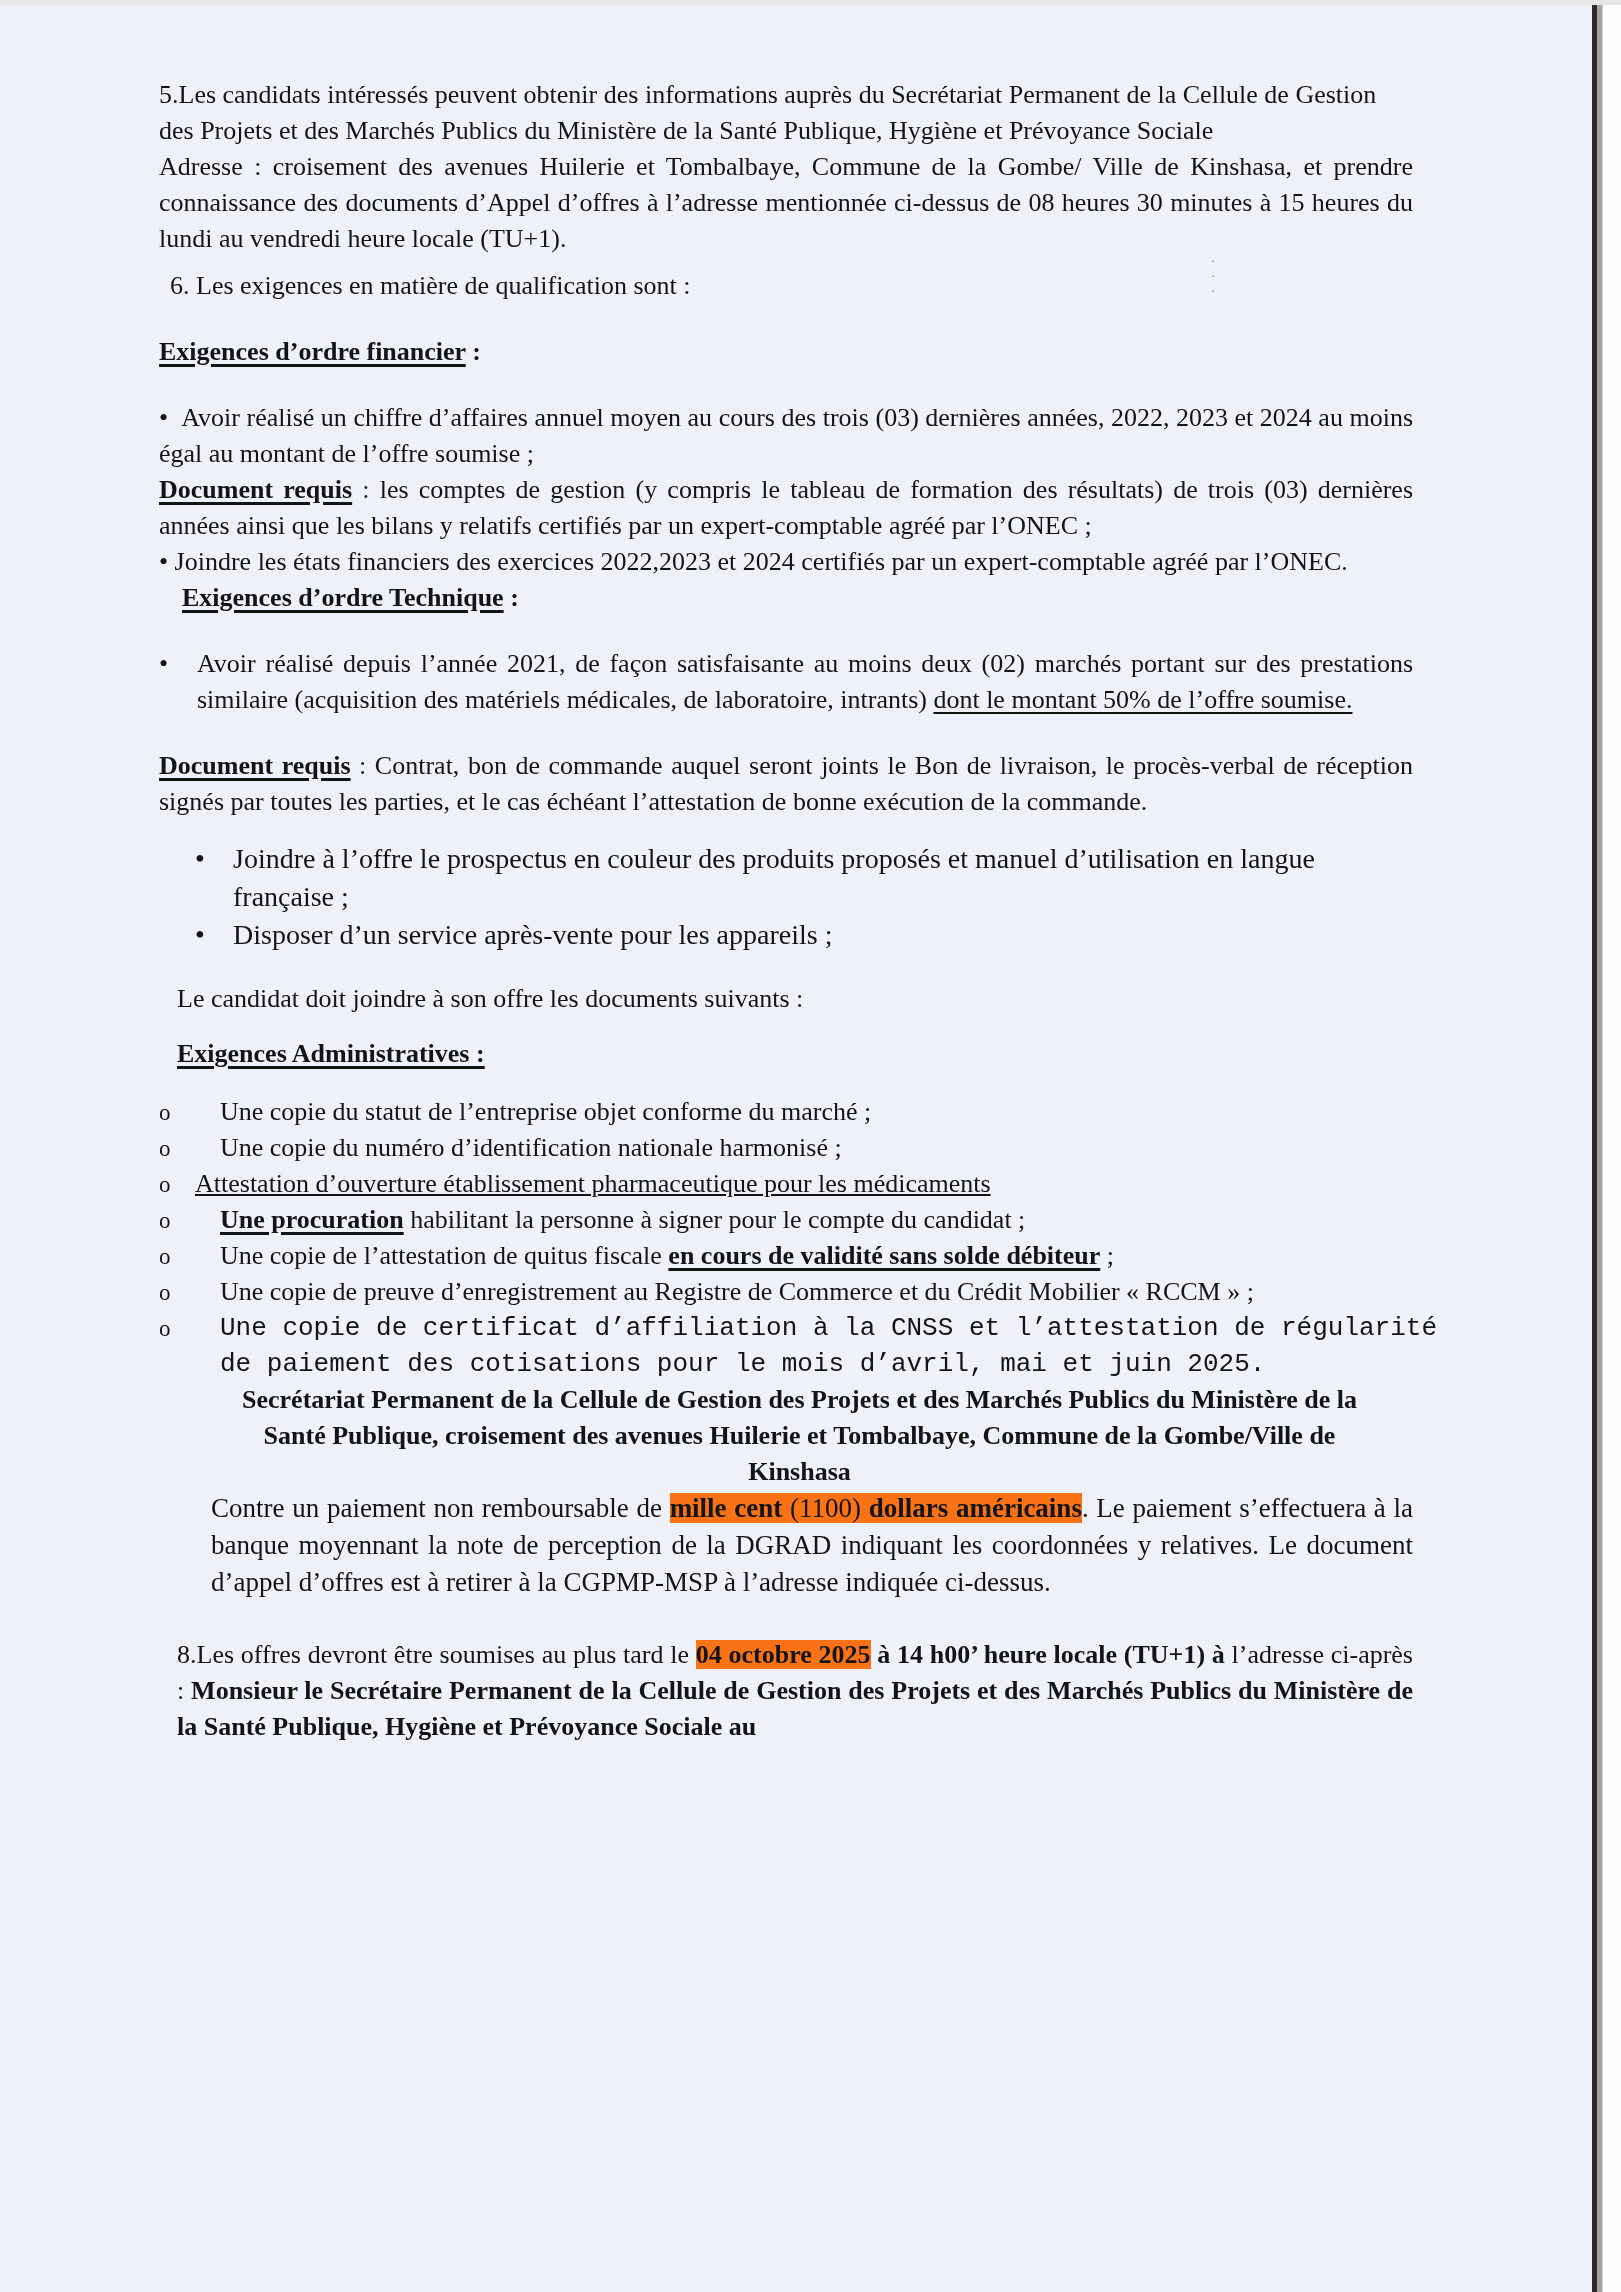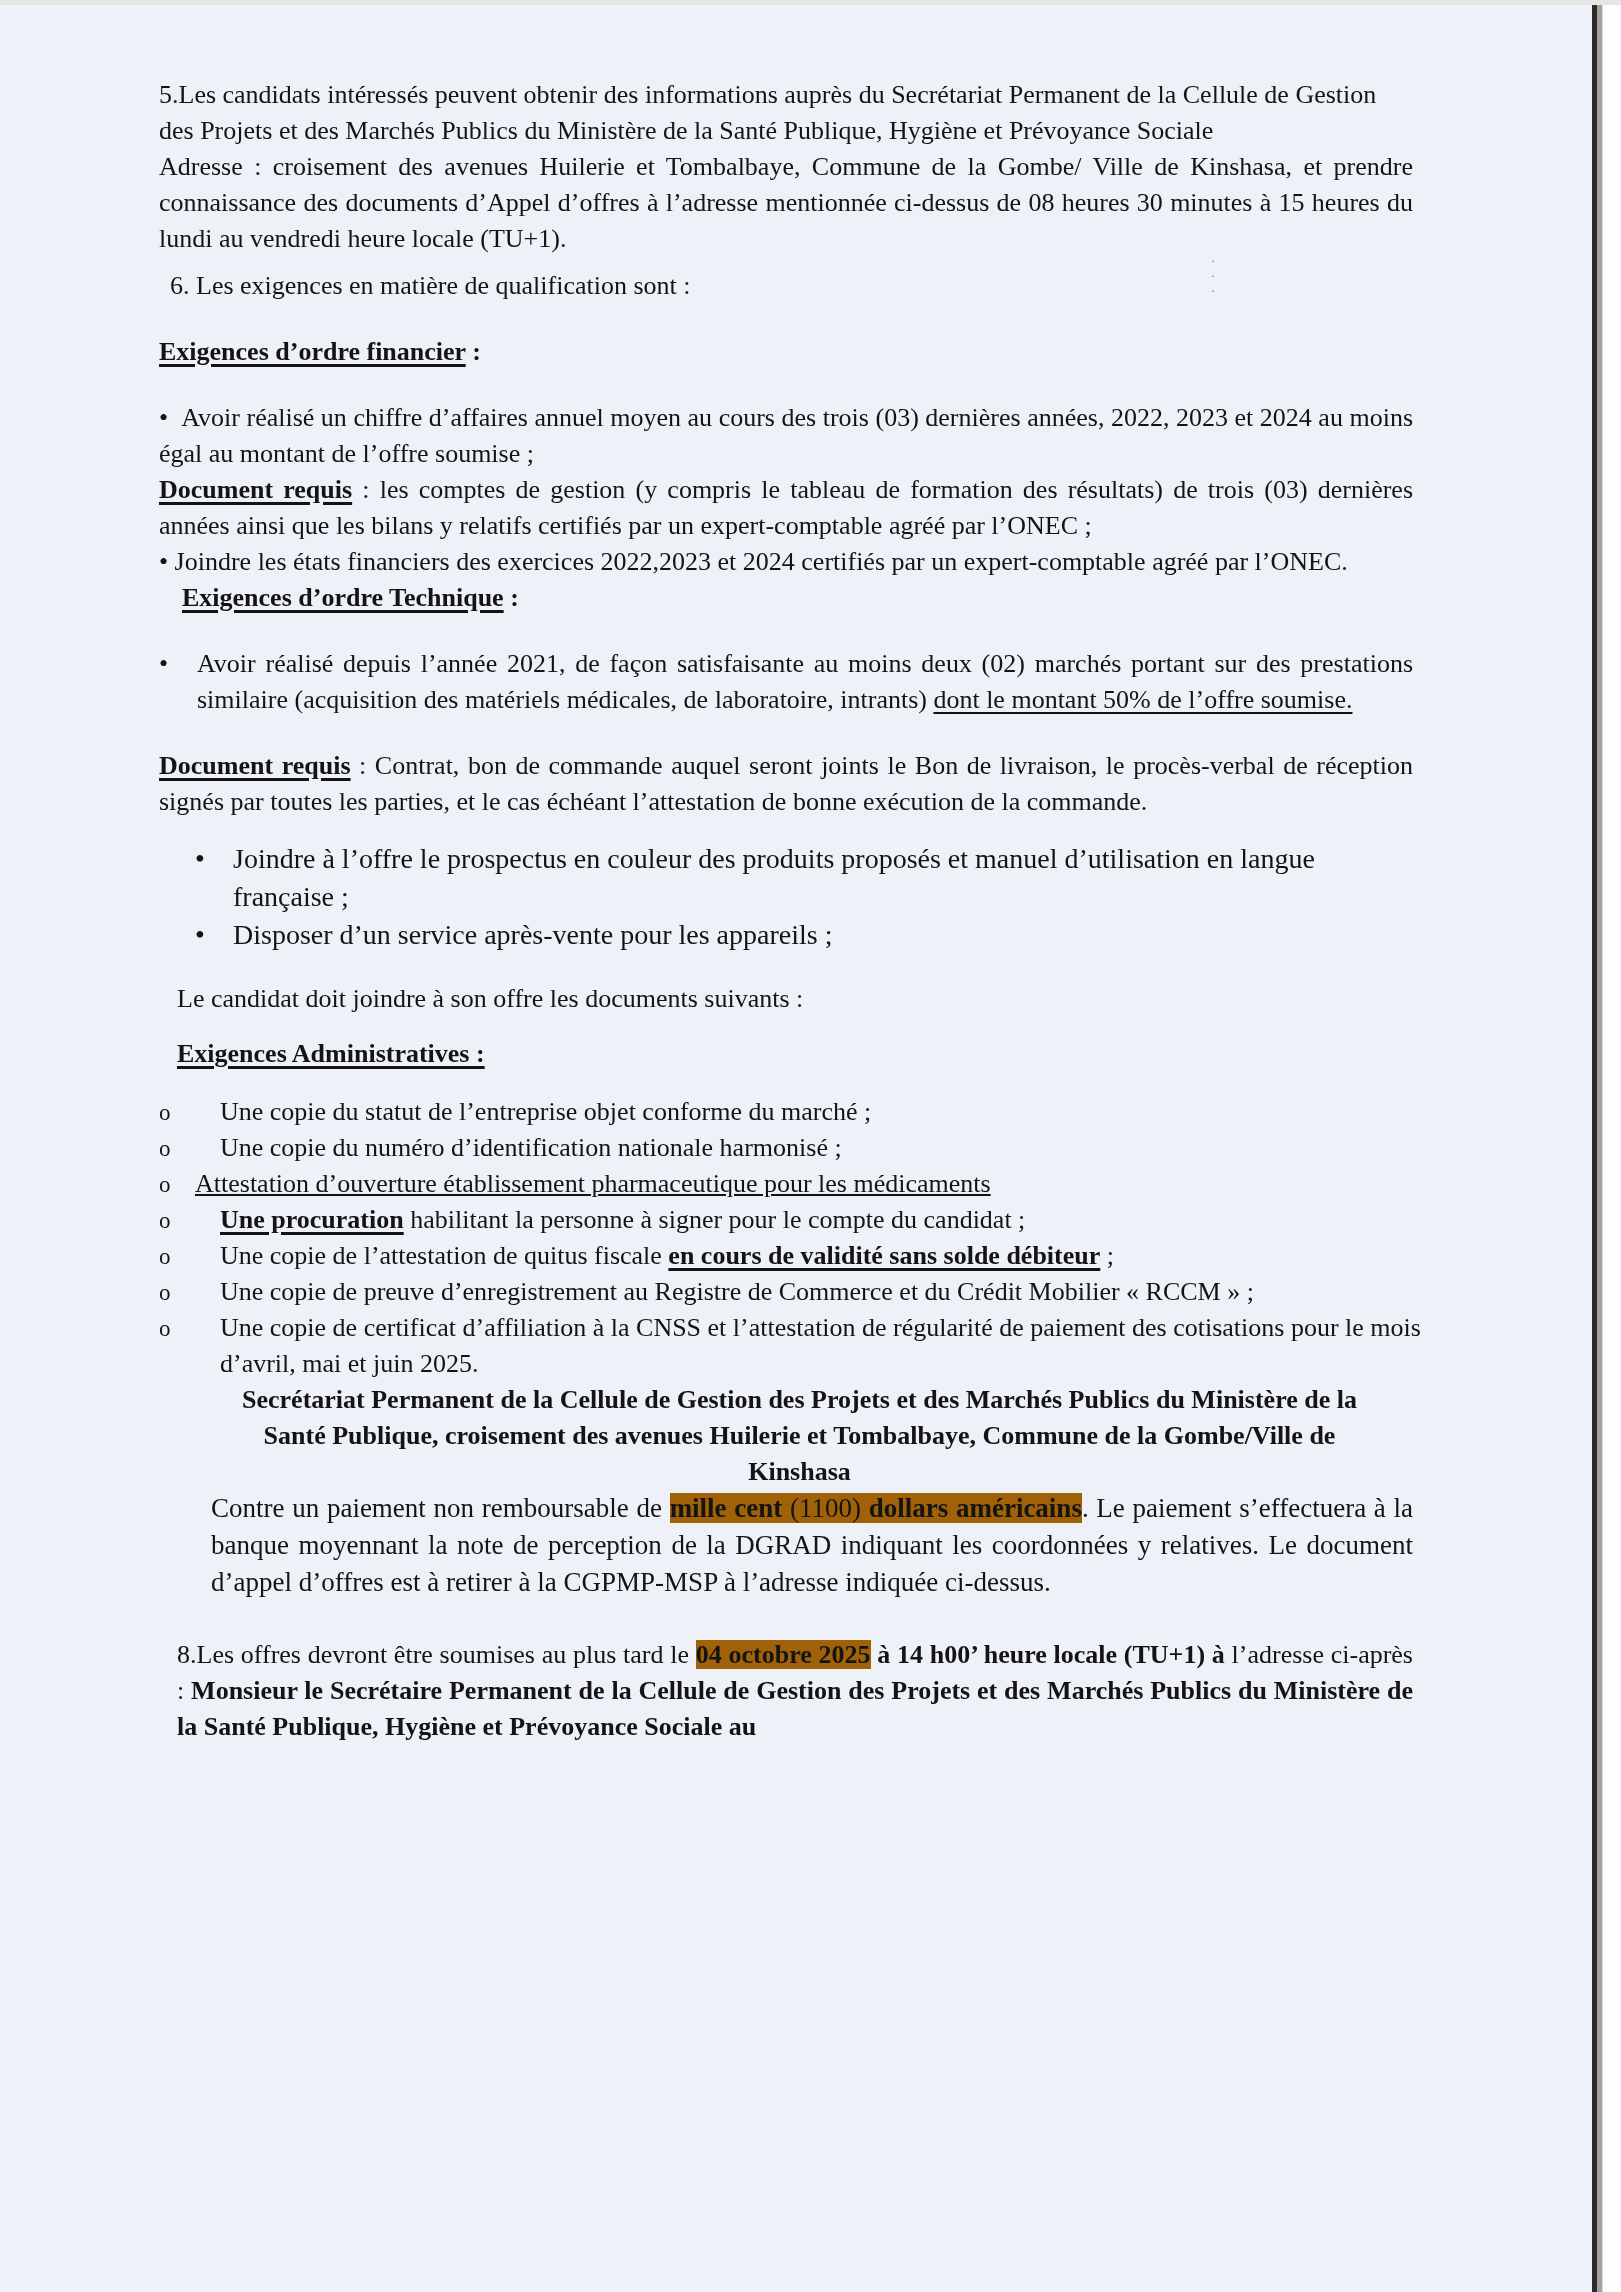--- a/index.html
+++ b/index.html
@@ -14,21 +14,21 @@
     background:#eef1f8;
     border-right:5.4px solid #2c2c2c;
     box-shadow: 5.4px 0 0 #a7a29c;
   }
   .topband { position:absolute; left:0; top:0; width:1621px; height:5.4px; background:#e6e6e6; }
   .content { position:absolute; left:159px; top:72px; width:1254px; font-size:26px; line-height:36px; }
   p { margin:0; }
   .just { text-align:justify; }
   .ul { text-decoration:underline; text-decoration-thickness:2.7px; text-underline-offset:3.6px; }
   .b { font-weight:bold; }
-  .hl { background:#a16207; }
+  .hl { background:#f97316; }
   .bullet { position:relative; padding-left:38px; }
   .bullet .dot { position:absolute; left:0; top:0; }
   .circle-item { position:relative; padding-left:36px; margin-left:-36px; }
   .circle-item .circ { position:absolute; left:0px; top:0.9px; font-size:23px; }
   .center { text-align:center; }
   .artifact { position:absolute; color:#777; font-size:12.5px; }
 </style>
 </head>
 <body>
 
@@ -104,21 +104,21 @@
       <div class="circle-item">
         <span class="circ">o</span>
         <span style="margin-left:25px; display:inline-block;"><span>Une copie de l’attestation de quitus fiscale </span><span class="b ul">en cours de validité sans solde débiteur</span><span> ;</span></span>
       </div>
       <div class="circle-item">
         <span class="circ">o</span>
         <span style="margin-left:25px; display:inline-block;"><span></span><span class="b ul"></span><span>Une copie de preuve d’enregistrement au Registre de Commerce et du Crédit Mobilier « RCCM » ;</span></span>
       </div>
       <div class="circle-item">
         <span class="circ">o</span>
-        <span style="margin-left:25px; display:inline-block; width:1227px;"><span></span><span class="b ul"></span><span>Une copie de certificat d’affiliation à la CNSS et l’attestation de régularité de paiement des cotisations pour le mois d’avril, mai et juin 2025.</span></span>
+        <span style="margin-left:25px; display:inline-block; width:1227px;font-family:Liberation Mono, monospace;"><span></span><span class="b ul"></span><span>Une copie de certificat d’affiliation à la CNSS et l’attestation de régularité de paiement des cotisations pour le mois d’avril, mai et juin 2025.</span></span>
       </div>
     </div>
 
 
     <p class="b center" style="margin:0 27px 0 54px;">Secrétariat Permanent de la Cellule de Gestion des Projets et des Marchés Publics du Ministère de la Santé Publique, croisement des avenues Huilerie et Tombalbaye, Commune de la Gombe/Ville de Kinshasa</p>
 
     <p class="just" style="margin-left:52px; font-size:27px; line-height:37px; margin-bottom:36px;">
       <span>Contre un paiement non remboursable de </span><span class="hl"><span class="b">mille cent</span><span> (1100) </span><span class="b">dollars américains</span></span><span>. Le paiement s’effectuera à la banque moyennant la note de perception de la DGRAD indiquant les coordonnées y relatives. Le document d’appel d’offres est à retirer à la CGPMP-MSP à l’adresse indiquée ci-dessus.</span>
     </p>
 

